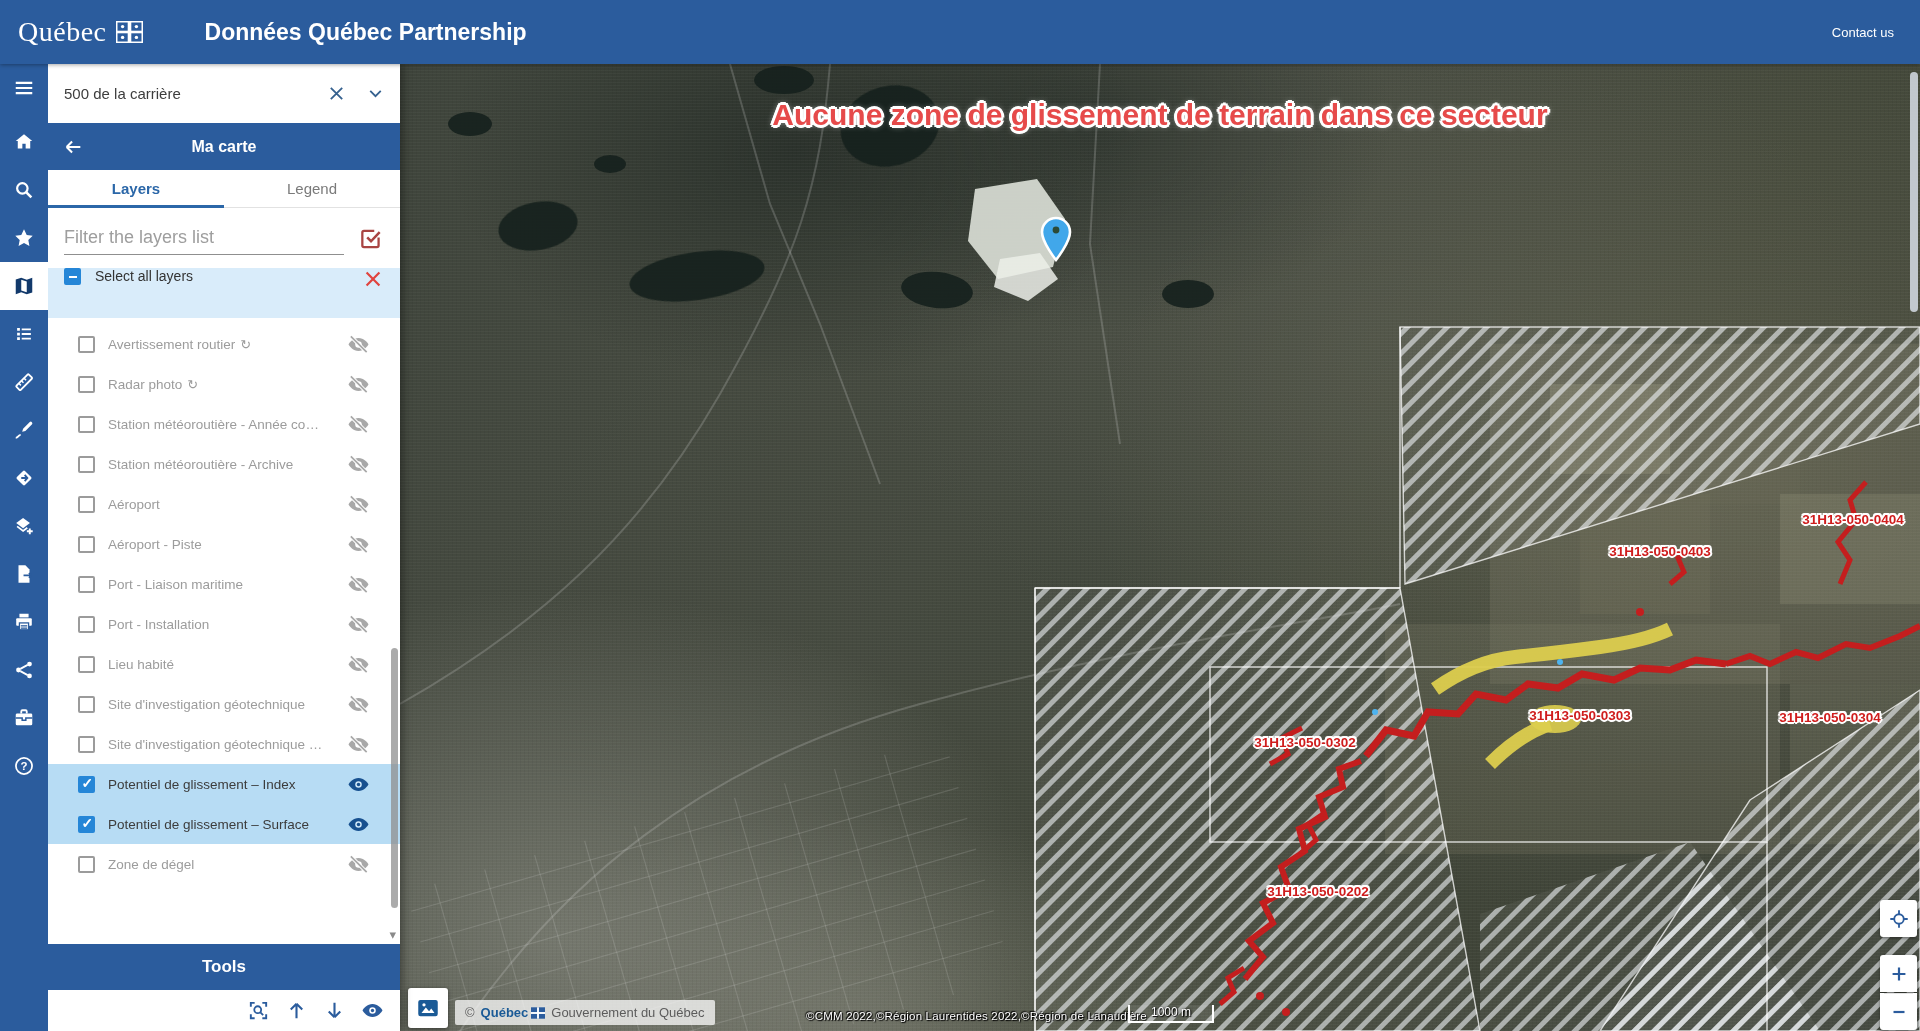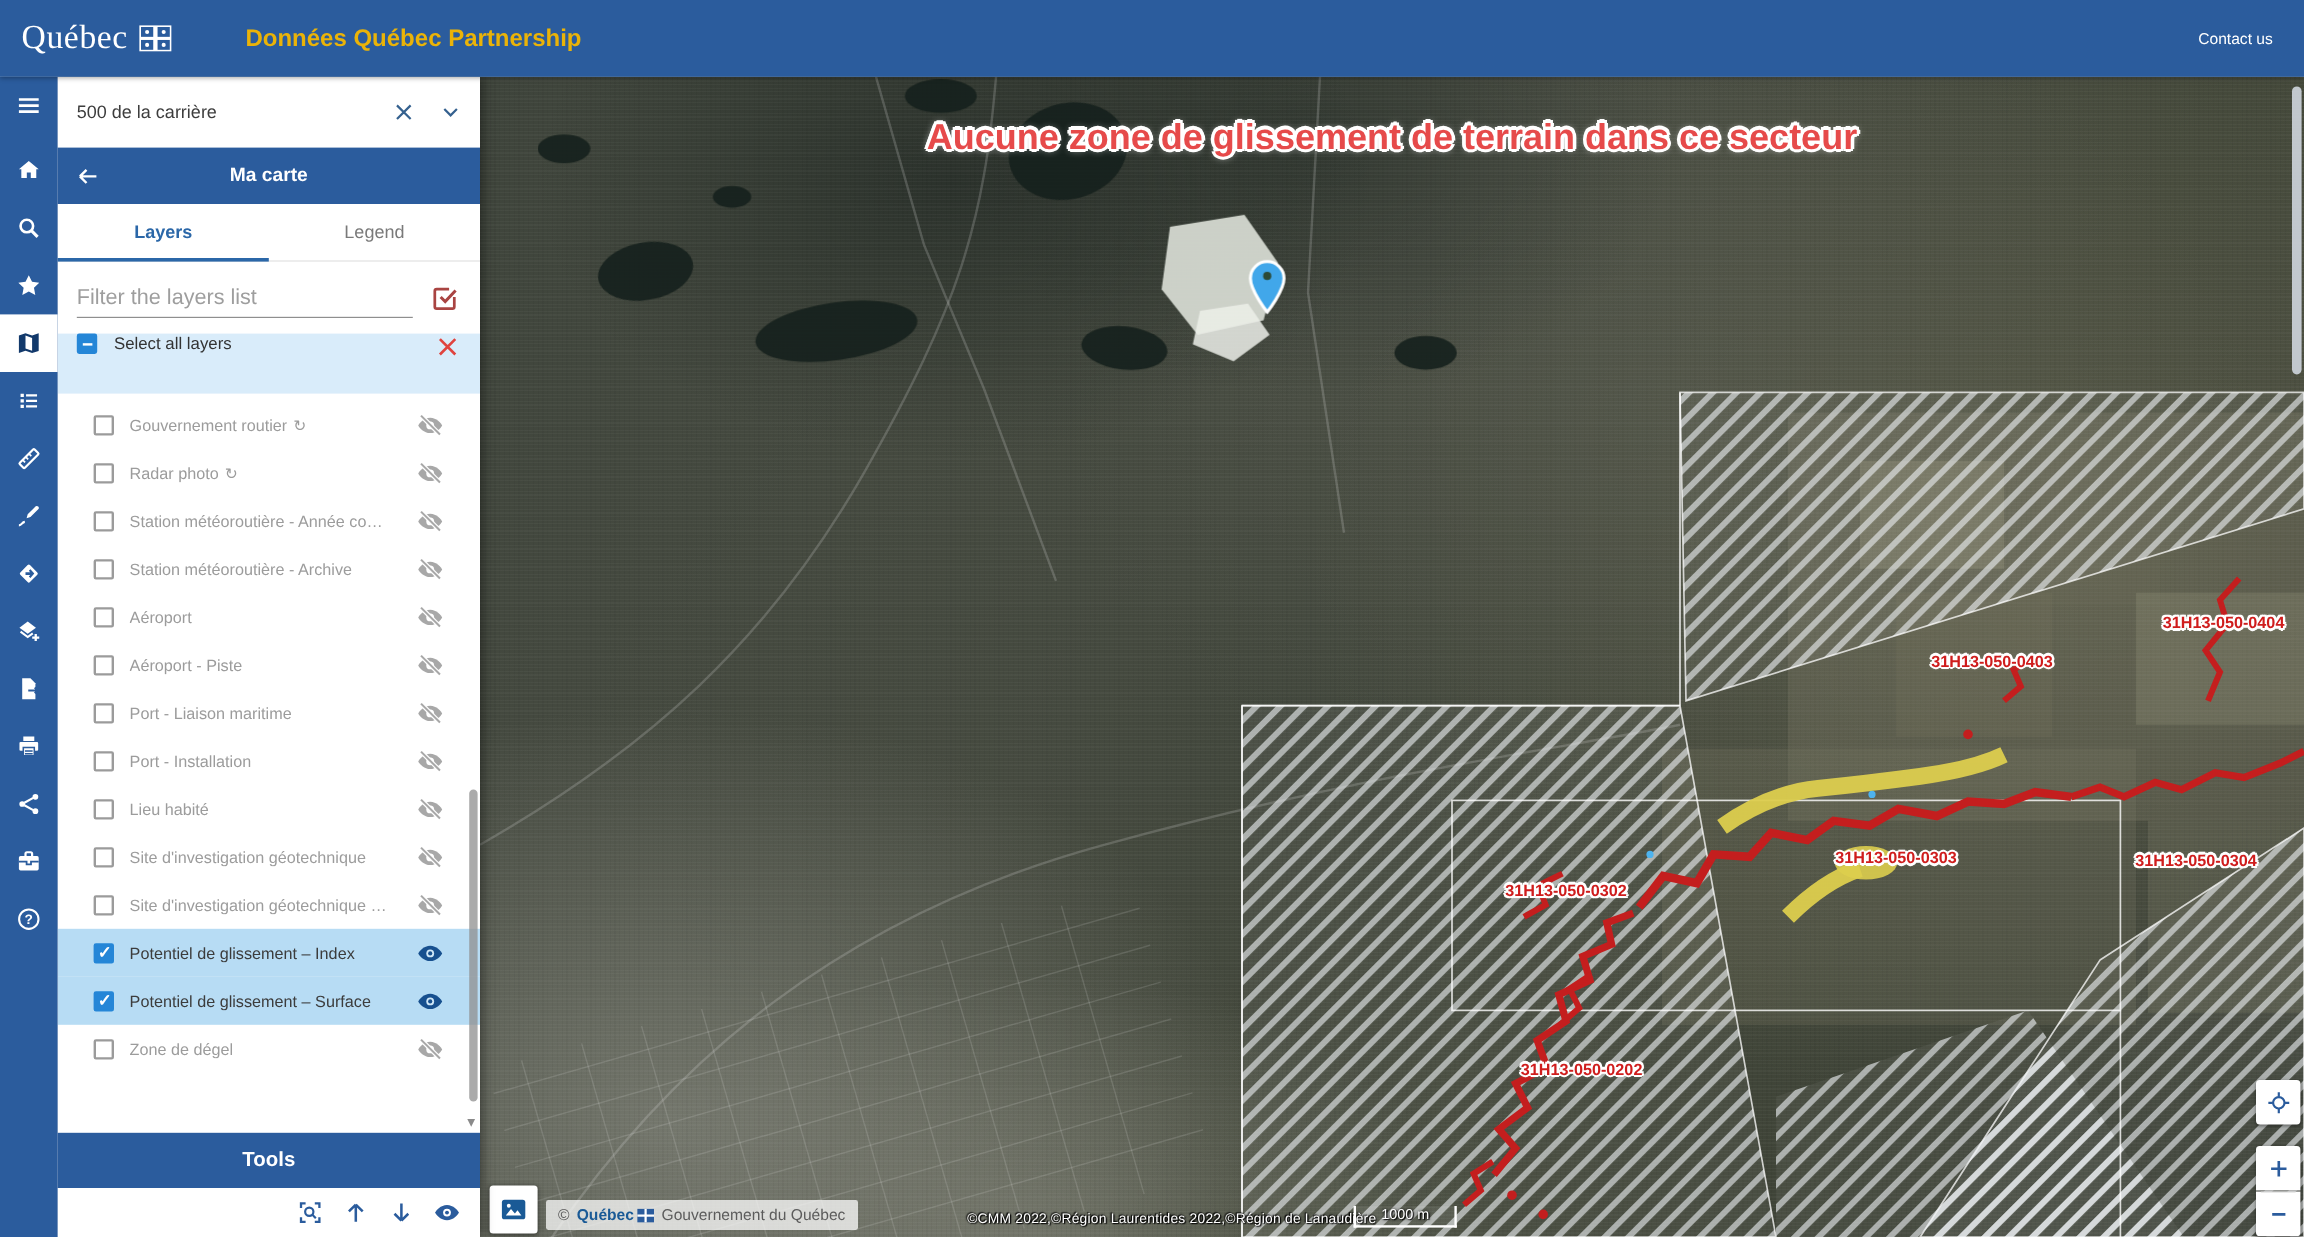--- a/index.html
+++ b/index.html
@@ -6,21 +6,21 @@
   html,body { width:1920px; height:1031px; overflow:hidden; background:#2a2a2a; }
   #app { position:relative; width:1920px; height:1031px; overflow:hidden;
          font-family:"Liberation Sans", sans-serif; background:#e9e9e9; }
 
   
   #header { position:absolute; left:0; top:0; width:1920px; height:64px;
             background:#2b5c9d; display:flex; align-items:center; z-index:30;
             box-shadow:0 1px 4px rgba(0,0,0,.35); }
   .logo { display:flex; align-items:center; gap:9px; margin-left:18px; }
   .logo-text { font-family:"Liberation Serif", serif; color:#fff; font-size:28px; letter-spacing:.5px; }
-  .app-title { margin-left:62px; color:#eab308; font-size:20px; font-weight:bold; }
+  .app-title { margin-left:62px; color:#ffffff; font-size:23px; font-weight:bold; }
   .contact { margin-left:auto; margin-right:26px; color:#fff; font-size:13px; text-decoration:none; cursor:pointer; }
 
   
   #toolbar { position:absolute; left:0; top:64px; width:48px; height:967px;
              background:#2b5c9d; display:flex; flex-direction:column; z-index:25; }
   .tb-item { width:48px; height:48px; display:flex; align-items:center; justify-content:center;
              color:#fff; cursor:pointer; flex:0 0 auto; }
   .tb-item:first-child { margin-bottom:6px; }
   .tb-item.active { background:#fff; color:#12396b; }
   .tb-item svg { width:22px; height:22px; }
@@ -31,21 +31,21 @@
   .searchbar { height:59px; display:flex; align-items:center; padding:0 14px 0 16px; background:#fff; }
   .searchbar input { border:none; outline:none; flex:1; font-size:15px; color:#3d3d3d;
                      font-family:"Liberation Sans",sans-serif; background:transparent; }
   .searchbar .sic { color:#35618f; width:21px; height:21px; cursor:pointer; }
   .searchbar .sic + .sic { margin-left:18px; }
 
   .panel-head { height:47px; background:#2b5c9d; display:flex; align-items:center; position:relative; }
   .back { position:absolute; left:14px; color:#fff; width:22px; height:22px; cursor:pointer; }
   .panel-title { width:100%; text-align:center; color:#fff; font-size:16px; font-weight:bold; }
 
-  .tabs { height:48px; display:flex; border-bottom:1px solid #e2e2e2; }
+  .tabs { height:38px; display:flex; border-bottom:1px solid #e2e2e2; }
   .tab { width:50%; display:flex; align-items:center; justify-content:center; font-size:15px;
          color:#7a7a7a; cursor:pointer; position:relative; }
   .tab.active { color:#2b67a8; font-weight:bold; }
   .tab.active::after { content:""; position:absolute; left:0; right:0; bottom:-1px; height:3px; background:#2b67a8; }
 
   .filter-row { height:60px; display:flex; align-items:center; padding:0 16px; }
   .filter-input { flex:1; border:none; border-bottom:1px solid #8f8f8f; outline:none; height:34px;
                   font-size:18px; color:#444; font-family:"Liberation Sans",sans-serif; }
   .filter-input::placeholder { color:#9e9e9e; }
   .filter-row .mic { width:26px; height:26px; color:#a94442; margin-left:14px; cursor:pointer; }
@@ -296,21 +296,21 @@
       <span class="cb ind"></span>
       <span class="lbl">Select all layers</span>
       <svg class="xic" viewBox="0 0 24 24">
         <path d="M5 5l14 14M19 5L5 19" stroke="currentColor" stroke-width="2.4" fill="none"></path>
         </svg>
     </div>
 
     <div class="layers-list">
       <div class="layer-row">
           <span class="cb "></span>
-          <span class="ly-label">Gouvernement routier</span>
+          <span class="ly-label">Avertissement routier</span>
           <span class="refresh">↻</span>
           <svg viewBox="0 0 24 24" class="eye off">
             <path d="M12 5.3C6.5 5.3 2.6 10 1.6 12c1 2 4.9 6.7 10.4 6.7S21.4 14 22.4 12c-1-2-4.9-6.7-10.4-6.7z" fill="currentColor"></path>
             <circle cx="12" cy="12" r="3.4" fill="#fff"></circle>
             <path d="M4 3.5 20.5 20" stroke="#fff" stroke-width="3.8"></path>
             <path d="M4 3.5 20.5 20" stroke="currentColor" stroke-width="1.8"></path>
           </svg>
         </div>
         <div class="layer-row">
           <span class="cb "></span>

